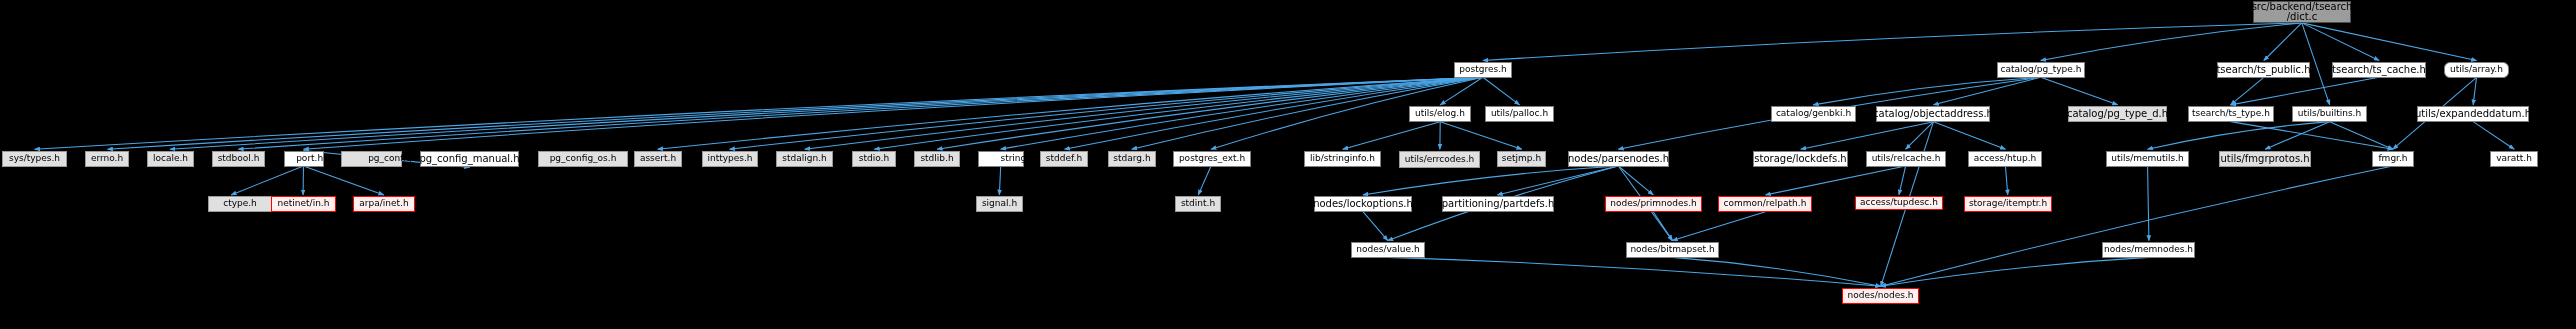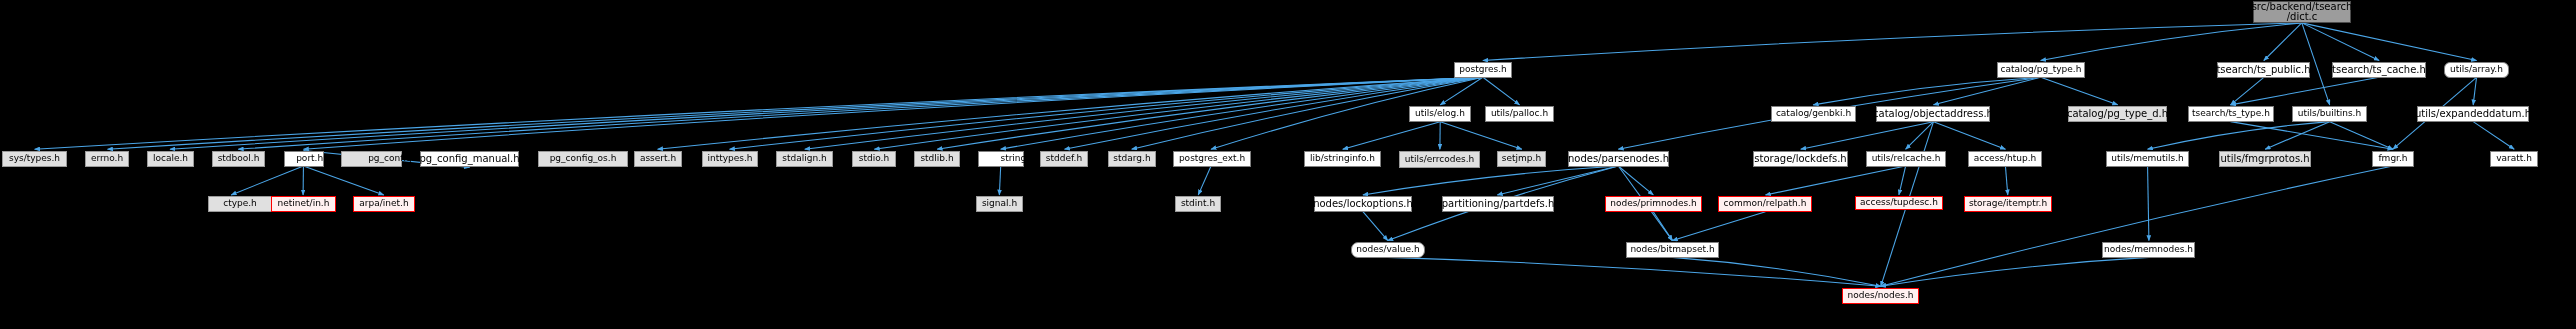--- a/index.html
+++ b/index.html
@@ -140,19 +140,19 @@
       <div class="node red" style="left: 271px; top: 196px; width: 65px; height: 15.5px;">netinet/in.h</div>
       <div class="node red" style="left: 353px; top: 196px; width: 62px; height: 15.5px;">arpa/inet.h</div>
       <div class="node gray" style="left: 976px; top: 196px; width: 47px; height: 15.5px;">signal.h</div>
       <div class="node gray" style="left: 1175px; top: 196px; width: 46px; height: 15.5px;">stdint.h</div>
       <div class="node small" style="left: 1314px; top: 196px; width: 98px; height: 15.5px;">nodes/lockoptions.h</div>
       <div class="node small" style="left: 1442px; top: 196px; width: 112px; height: 15.5px;">partitioning/partdefs.h</div>
       <div class="node red" style="left: 1605px; top: 196px; width: 97px; height: 15.5px;">nodes/primnodes.h</div>
       <div class="node red" style="left: 1718px; top: 196px; width: 94px; height: 15.5px;">common/relpath.h</div>
       <div class="node red" style="left: 1855px; top: 196px; width: 88px; height: 14px;">access/tupdesc.h</div>
       <div class="node red" style="left: 1964px; top: 196px; width: 88px; height: 15.5px;">storage/itemptr.h</div>
-      <div class="node " style="left: 1351px; top: 242px; width: 74px; height: 15.5px; border-radius: 7px;">nodes/value.h</div>
+      <div class="node " style="left: 1351px; top: 242px; width: 74px; height: 15.5px;">nodes/value.h</div>
       <div class="node " style="left: 1626px; top: 242px; width: 93px; height: 15.5px;">nodes/bitmapset.h</div>
       <div class="node " style="left: 2102px; top: 242px; width: 93px; height: 15.5px;">nodes/memnodes.h</div>
       <div class="node red" style="left: 1842px; top: 288px; width: 77px; height: 15.5px;">nodes/nodes.h</div>
     </div>
 </div>
 
 
 </body></html>

